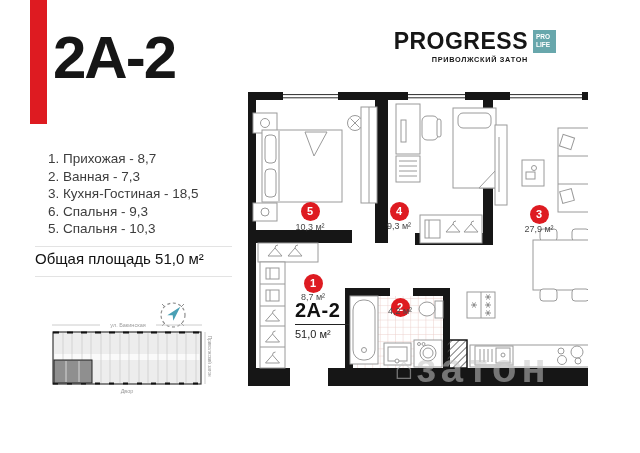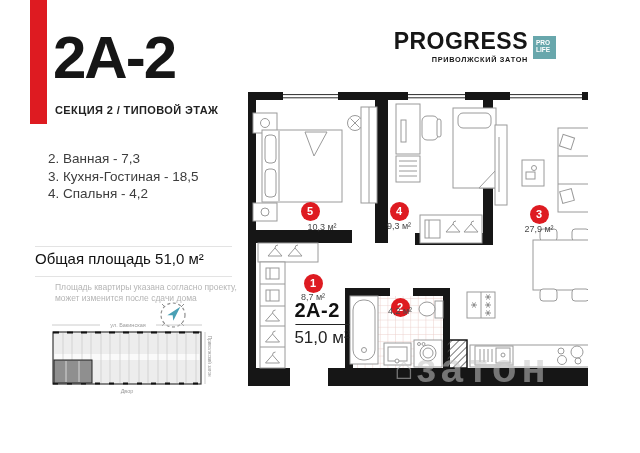--- a/index.html
+++ b/index.html
@@ -13,60 +13,60 @@
   .big-title{left:53px;top:28px;font-size:60px;font-weight:700;letter-spacing:-2px;line-height:1;color:#161616;}
   .section-sub{left:55px;top:104px;font-size:11px;font-weight:700;letter-spacing:.4px;color:#222;}
   .room-list{left:48px;top:150px;font-size:13.5px;line-height:17.5px;color:#3d3d3d;}
   .rule{left:35px;width:197px;height:1px;background:#e3e3e3;}
   .total{left:35px;top:250px;width:197px;text-align:left;font-size:15px;font-weight:400;color:#111;}
   .disclaimer{left:55px;top:282px;width:192px;font-size:8.5px;line-height:1.3;color:#b5b5b5;}
   .compass{left:157px;top:299px;}
   .minimap{left:52px;top:320px;}
 
   
-  .logo{right:32px;top:30px;display:flex;align-items:center;gap:5px;}
+  .logo{right:32px;top:30px;display:flex;align-items:flex-start;gap:5px;}
   .logo-name{font-size:23px;font-weight:700;letter-spacing:.5px;color:#161616;line-height:1;}
   .logo-sub{font-size:7.3px;font-weight:700;letter-spacing:.7px;color:#161616;text-align:right;margin-top:2px;}
   .logo-badge{width:23px;height:23px;background:var(--teal);color:#fff;font-size:6.5px;font-weight:700;
               line-height:1.2;padding:3px 0 0 3px;box-sizing:border-box;}
 
   
   .plan-svg{left:243px;top:82px;z-index:1;}
   .badge{width:19px;height:19px;border-radius:50%;background:var(--red);color:#fff;font-weight:700;
          font-size:11px;display:flex;align-items:center;justify-content:center;z-index:3;}
   .area-label{transform:translateX(-50%);font-size:9px;color:#4a4a4a;z-index:3;white-space:nowrap;}
   .unit-label{left:322px;top:299px;transform:translateX(-50%);text-align:left;z-index:3;}
   .unit-name{font-size:20px;font-weight:700;letter-spacing:.5px;color:#111;}
   .unit-divider{width:54px;border-bottom:1.5px solid #222;margin:2px auto 3px;}
-  .unit-area{font-size:17px;color:#222;}
+  .unit-area{font-size:11px;color:#222;}
 
   .watermark{left:394px;top:346px;z-index:6;display:flex;align-items:center;gap:3px;
              font-size:40px;font-weight:700;letter-spacing:5px;color:rgba(197,197,197,.55);}
   .watermark-icon{font-size:32px;letter-spacing:0;}
 </style>
 </head>
 <body>
 
 <div class="canvas">
 
   <div class="abs red-bar"></div>
   <div class="abs big-title">2A-2</div>
-  <div class="abs section-sub">СЕКЦИЯ 2 / ТИПОВОЙ ЭТАЖ</div>
 
   <div class="abs room-list">
+      <div>1. Прихожая - 8,7</div>
       <div>2. Ванная - 7,3</div>
       <div>3. Кухня-Гостиная - 18,5</div>
-      <div>4. Спальня - 4,2</div>
+      <div>6. Спальня - 9,3</div>
+      <div>5. Спальня - 10,3</div>
     </div>
 
   <div class="abs rule" style="top:246px"></div>
   <div class="abs total">Общая площадь 51,0 м²</div>
   <div class="abs rule" style="top:276px"></div>
 
-  <div class="abs disclaimer">Площадь квартиры указана согласно проекту, может изменится после сдачи дома</div>
 
   <svg class="abs compass" width="32" height="32" viewBox="0 0 32 32">
     <circle cx="16" cy="16" r="12" fill="none" stroke="#8e8e8e" stroke-width="1.2" stroke-dasharray="3,2.6"></circle>
     <line x1="5" y1="5" x2="8" y2="8" stroke="#8e8e8e" stroke-width="1"></line>
     <line x1="27" y1="5" x2="24" y2="8" stroke="#8e8e8e" stroke-width="1"></line>
     <line x1="5" y1="27" x2="8" y2="24" stroke="#8e8e8e" stroke-width="1"></line>
     <line x1="27" y1="27" x2="24" y2="24" stroke="#8e8e8e" stroke-width="1"></line>
     <polygon points="16,5 20,20 16,16.5 12,20" fill="#4aa0b5" transform="rotate(42 16 16)"></polygon>
   </svg>
 
@@ -290,21 +290,21 @@
   <div class="abs badge" style="left:390.5px;top:297.5px">2</div>
   <div class="abs area-label" style="left:400px;top:306px">4,2 м²</div>
 
   <div class="abs badge" style="left:529.5px;top:204.5px">3</div>
   <div class="abs area-label" style="left:539px;top:224px">27,9 м²</div>
 
   <div class="abs badge" style="left:389.5px;top:201.5px">4</div>
   <div class="abs area-label" style="left:399px;top:221px">9,3 м²</div>
 
   <div class="abs badge" style="left:300.5px;top:201.5px">5</div>
-  <div class="abs area-label" style="left:322px;top:222px">10,3 м²</div>
+  <div class="abs area-label" style="left:310px;top:222px">10,3 м²</div>
 
   <div class="abs unit-label">
     <div class="unit-name">2А-2</div>
     <div class="unit-divider"></div>
     <div class="unit-area">51,0 м²</div>
   </div>
 
   <div class="abs watermark">
     <span class="watermark-icon">⌂</span>
     <span>затон</span>

